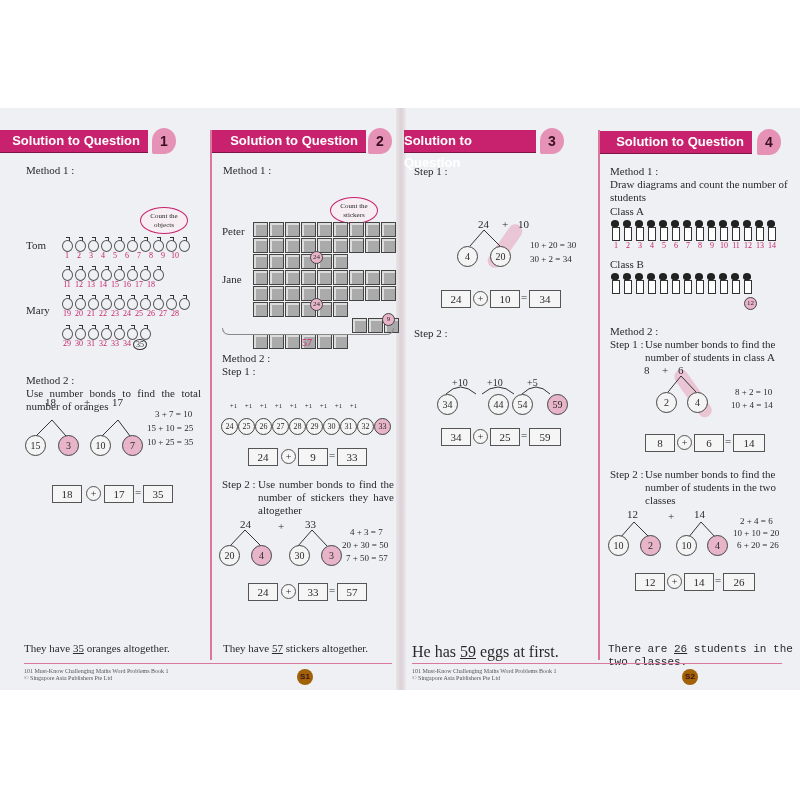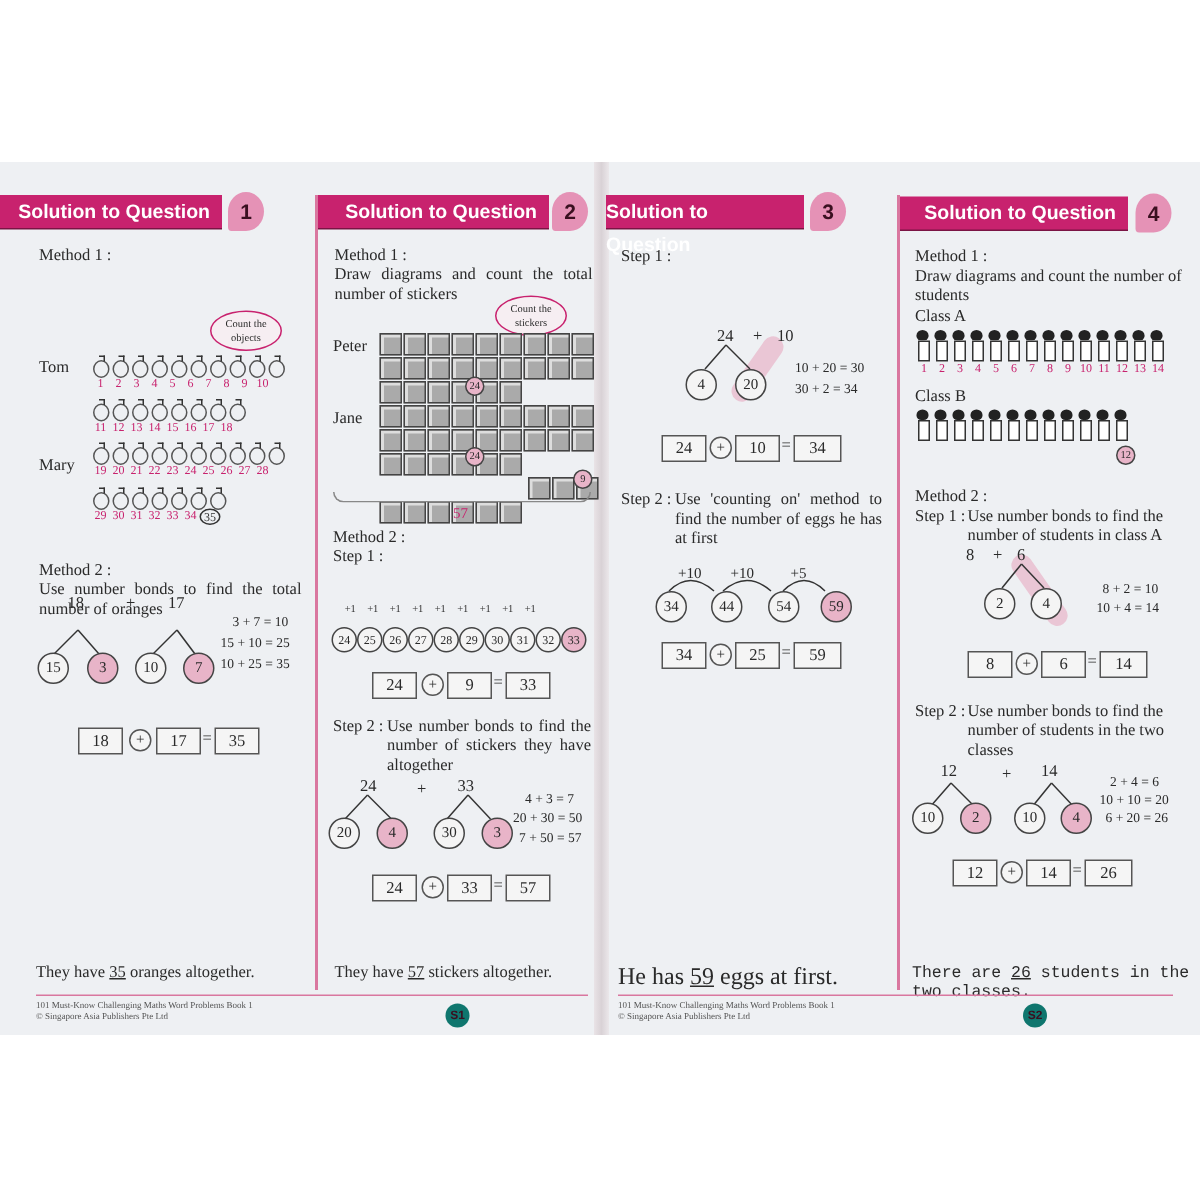--- a/index.html
+++ b/index.html
@@ -22,21 +22,21 @@
   .box { position:absolute; height:16px; border:1px solid #555; background:#f5f5f5;
          font-size:11px; text-align:center; line-height:16px; }
   .op { position:absolute; width:13px; height:13px; border:1px solid #555; border-radius:50%;
         font-size:10px; text-align:center; line-height:13px; background:#f5f5f5; }
   .eq { position:absolute; font-size:11px; }
   .circ { position:absolute; width:19px; height:19px; border:1px solid #444; border-radius:50%;
           font-size:10px; text-align:center; line-height:19px; background:#f4f4f4; }
   .circ.hl { background:#e8b4c8; }
   .footer-line { position:absolute; height:1px; background:#d9779f; }
   .foot { position:absolute; font-size:6px; line-height:7px; color:#555; }
-  .pg { position:absolute; width:16px; height:16px; border-radius:50%; background:#0f766e;
+  .pg { position:absolute; width:16px; height:16px; border-radius:50%; background:#a16207;
         color:#3a1020; font-family:"Liberation Sans",sans-serif; font-weight:bold; font-size:8px;
         text-align:center; line-height:16px; }
   .cloud { position:absolute; border:1px solid #c8226e; border-radius:50%; background:#f6eef2;
            font-size:7px; text-align:center; line-height:9px; padding-top:4px; }
   .row-items { position:absolute; display:flex; gap:2px; }
   .orange { width:9px; height:10px; border:1px solid #555; border-radius:50%; position:relative; }
   .orange::before { content:""; position:absolute; top:-4px; left:3px; width:3px; height:3px;
                     border-top:1px solid #333; border-right:1px solid #333; }
   .num-row { position:absolute; display:flex; font-size:8px; color:#c8226e; }
   .num-row span { width:12px; text-align:center; }
@@ -186,21 +186,20 @@
   <div class="t" style="left:24px;top:534px;font-size:11px;">
     <span>They have </span><u>35</u><span> oranges altogether.</span>
   </div>
 
   <div class="hdr" style="left:212px;top:22px;width:154px;">
     <span>Solution to Question</span>
   </div>
   <div class="qnum" style="left:368px;top:20px;">2</div>
 
   <div class="t" style="left:223px;top:56px;">Method 1 :</div>
-  <div class="t" style="left:223px;top:69px;width:172px;text-align:justify;">Draw diagrams and count the total number of stickers</div>
   <div class="cloud" style="left:330px;top:89px;width:46px;height:21px;">Count the stickers</div>
 
   <div class="t" style="left:222px;top:117px;">Peter</div>
   <div style="position:absolute;left:253px;top:114px;width:146px;display:flex;flex-wrap:wrap;gap:1px;">
     <div class="sticker"></div>
       <div class="sticker"></div>
       <div class="sticker"></div>
       <div class="sticker"></div>
       <div class="sticker"></div>
       <div class="sticker"></div>
@@ -350,32 +349,31 @@
   <div class="t small" style="left:530px;top:131px;">10 + 20 = 30</div>
   <div class="t small" style="left:530px;top:145px;">30 + 2 = 34</div>
 
   <div class="box" style="left:441px;top:182px;width:28px;">24</div>
   <div class="op" style="left:473px;top:183px;">+</div>
   <div class="box" style="left:490px;top:182px;width:28px;">10</div>
   <div class="eq" style="left:521px;top:183px;">=</div>
   <div class="box" style="left:529px;top:182px;width:30px;">34</div>
 
   <div class="t" style="left:414px;top:219px;">Step 2 :</div>
-  <div class="t" style="left:450px;top:219px;width:138px;text-align:justify;">Use 'counting on' method to find the number of eggs he has at first</div>
 
   <svg class="lines" width="200" height="40" style="left:400px;top:272px;">
     <path d="M46 14 Q60 0 76 14" stroke="#333" fill="none"></path>
     <path d="M82 14 Q98 0 114 14" stroke="#333" fill="none"></path>
     <path d="M122 14 Q136 0 150 14" stroke="#333" fill="none"></path>
   </svg>
   <div class="t" style="left:452px;top:268px;font-size:10px;">+10</div>
   <div class="t" style="left:487px;top:268px;font-size:10px;">+10</div>
   <div class="t" style="left:527px;top:268px;font-size:10px;">+5</div>
   <div class="circ" style="left:437px;top:286px;">34</div>
-  <div class="circ" style="left:474px;top:286px;">44</div>
+  <div class="circ" style="left:488px;top:286px;">44</div>
   <div class="circ" style="left:512px;top:286px;">54</div>
   <div class="circ hl" style="left:547px;top:286px;">59</div>
 
   <div class="box" style="left:441px;top:320px;width:28px;">34</div>
   <div class="op" style="left:473px;top:321px;">+</div>
   <div class="box" style="left:490px;top:320px;width:28px;">25</div>
   <div class="eq" style="left:521px;top:321px;">=</div>
   <div class="box" style="left:529px;top:320px;width:30px;">59</div>
 
   <div class="t" style="left:412px;top:537px;font-size:16px;">

